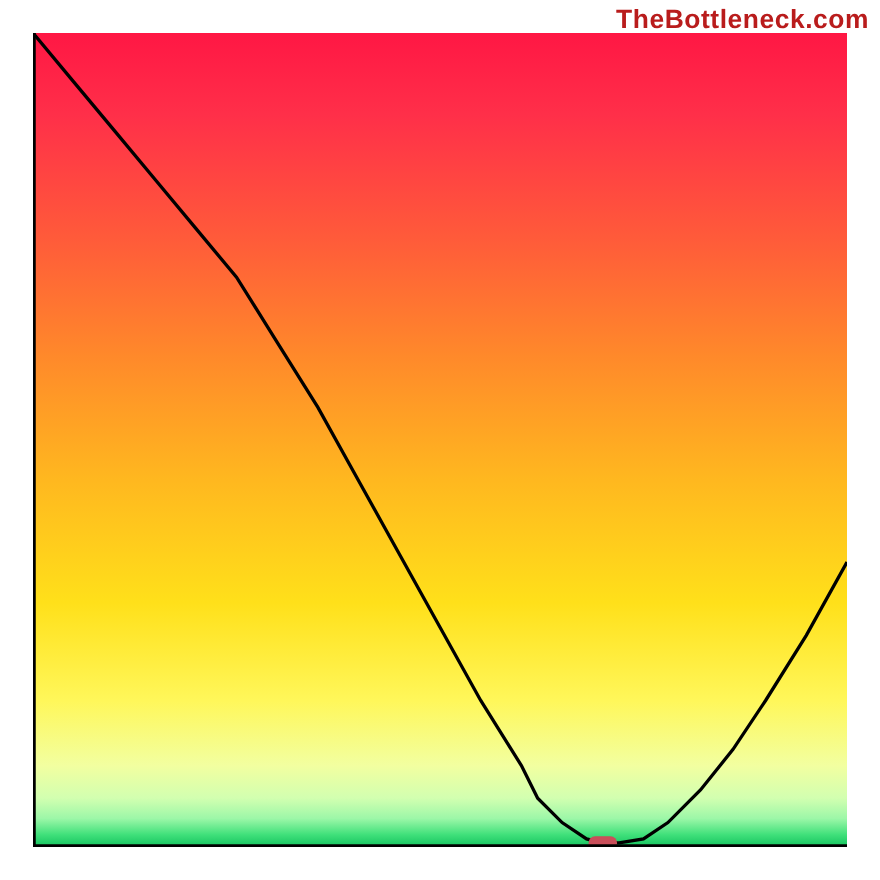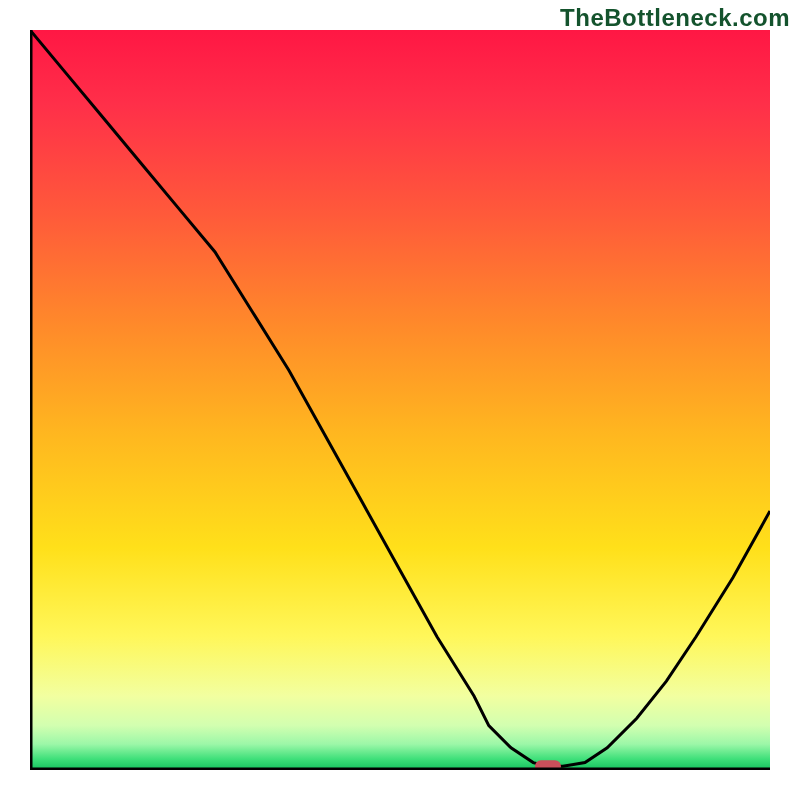--- a/index.html
+++ b/index.html
@@ -14,21 +14,21 @@
     position: relative;
     width: 800px;
     height: 800px;
   }
   .watermark {
     position: absolute;
     top: 4px;
     right: 10px;
     font-size: 24px;
     font-weight: bold;
-    color: #14532d;
+    color: #b91c1c;
     letter-spacing: 0.5px;
   }
   .plot-area {
     position: absolute;
     left: 30px;
     top: 30px;
     width: 740px;
     height: 740px;
     box-sizing: border-box;
   }

